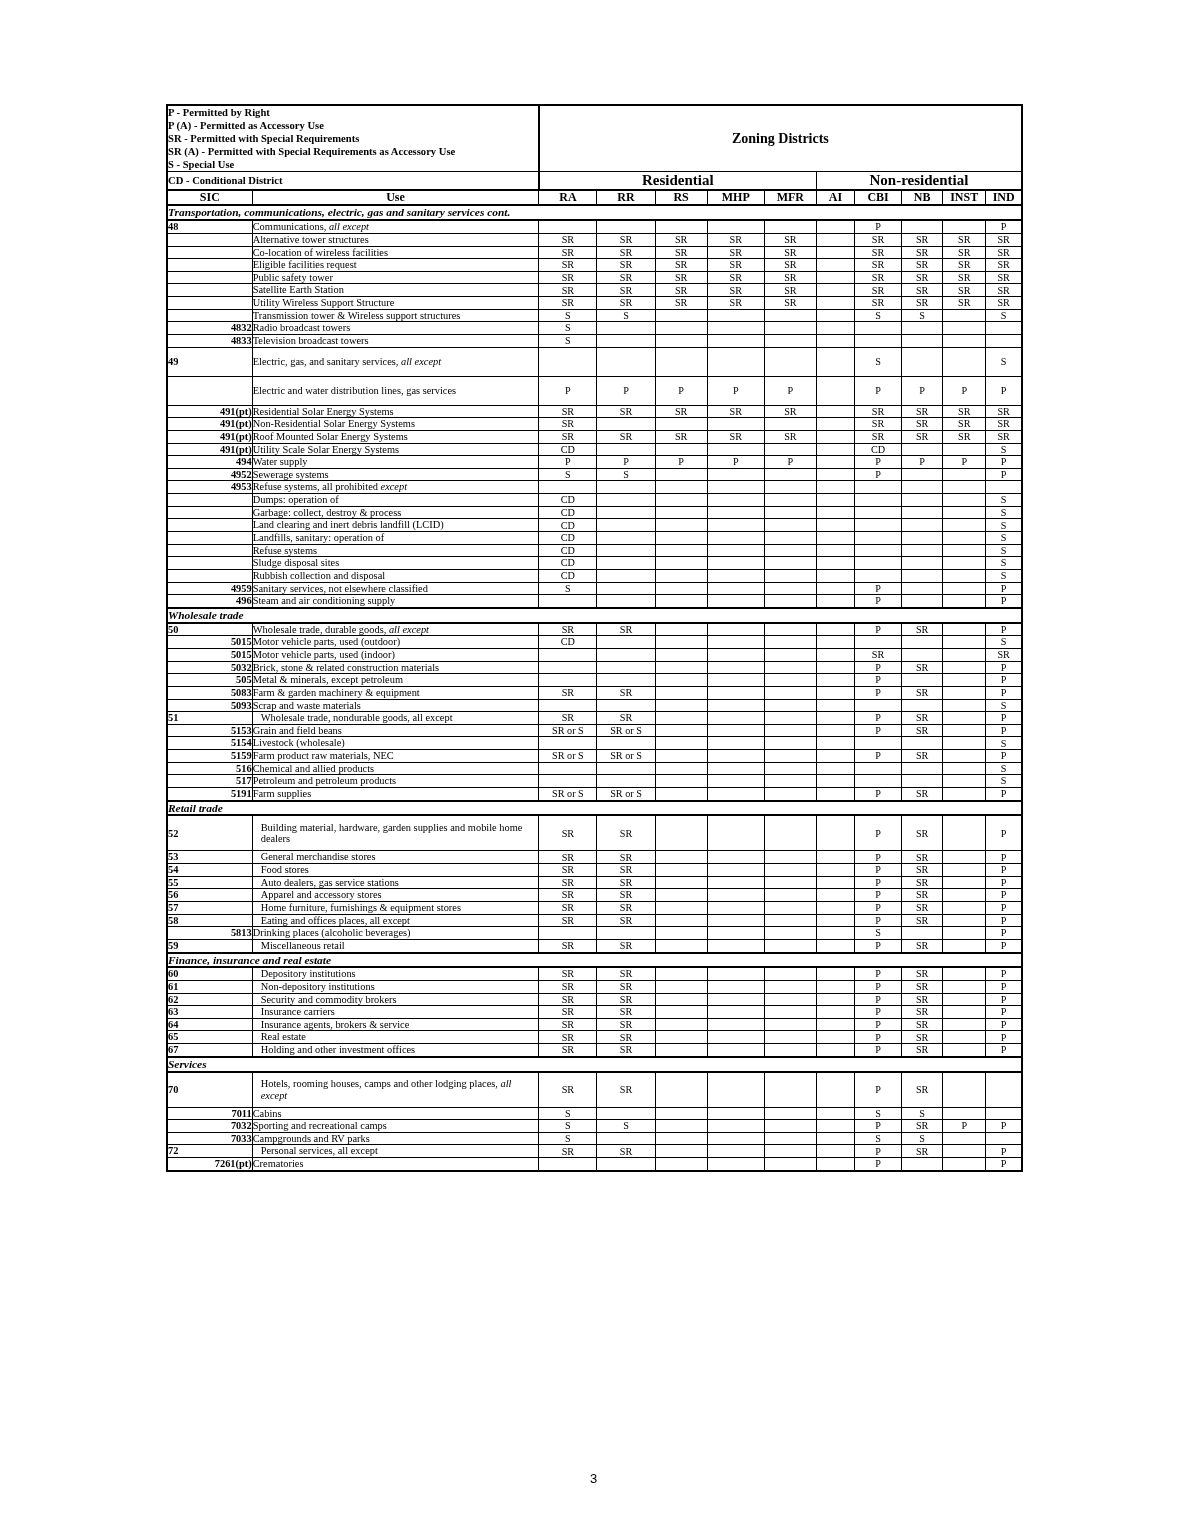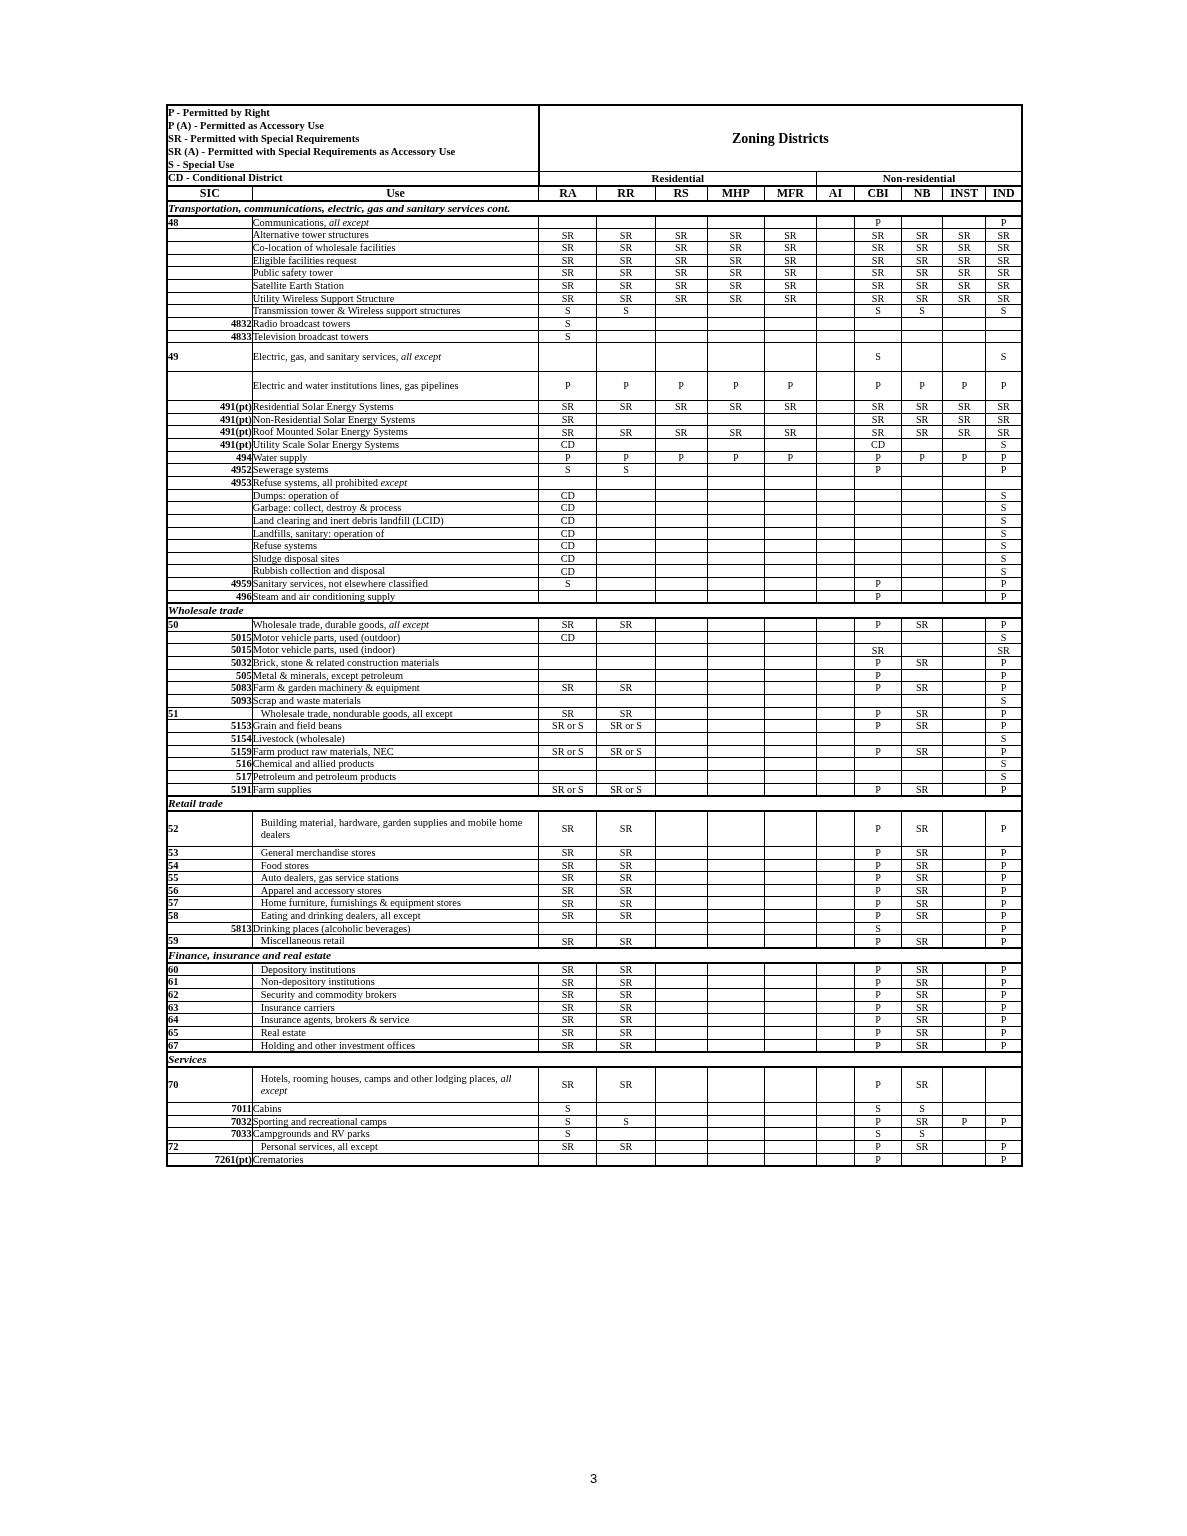--- a/index.html
+++ b/index.html
@@ -64,21 +64,21 @@
     font-weight: bold;
     font-size: 14px;
     border-bottom: 1px solid #000 !important;
     border-top: none !important;
     border-right: none !important;
     padding: 4px 0 6px 0;
   }
   .group-head {
     text-align: center;
     font-weight: bold;
-    font-size: 11px;
+    font-size: 15px;
     padding: 10px 0 11px 0;
     border-bottom: 2px solid #000 !important;
   }
   .group-head.res { border-right: 1px solid #000 !important; }
 
   .col-head {
     text-align: center;
     font-weight: bold;
     font-size: 12px;
     padding: 3px 0 4px 0;
@@ -213,21 +213,21 @@
           <td class="val">SR</td>
           <td class="val mfr">SR</td>
           <td class="val"></td>
           <td class="val">SR</td>
           <td class="val">SR</td>
           <td class="val">SR</td>
           <td class="val">SR</td>
         </tr>
         <tr>
           <td class="sic detail"></td>
-          <td class="use"><span>Co-location of wholesale facilities</span></td>
+          <td class="use"><span>Co-location of wireless facilities</span></td>
           <td class="val">SR</td>
           <td class="val">SR</td>
           <td class="val">SR</td>
           <td class="val">SR</td>
           <td class="val mfr">SR</td>
           <td class="val"></td>
           <td class="val">SR</td>
           <td class="val">SR</td>
           <td class="val">SR</td>
           <td class="val">SR</td>
@@ -339,21 +339,21 @@
           <td class="val"></td>
           <td class="val mfr"></td>
           <td class="val"></td>
           <td class="val">S</td>
           <td class="val"></td>
           <td class="val"></td>
           <td class="val">S</td>
         </tr>
         <tr class="r-tall">
           <td class="sic detail"></td>
-          <td class="use"><span>Electric and water institutions lines, gas pipelines</span></td>
+          <td class="use"><span>Electric and water distribution lines, gas services</span></td>
           <td class="val">P</td>
           <td class="val">P</td>
           <td class="val">P</td>
           <td class="val">P</td>
           <td class="val mfr">P</td>
           <td class="val"></td>
           <td class="val">P</td>
           <td class="val">P</td>
           <td class="val">P</td>
           <td class="val">P</td>
@@ -863,21 +863,21 @@
           <td class="val"></td>
           <td class="val mfr"></td>
           <td class="val"></td>
           <td class="val">P</td>
           <td class="val">SR</td>
           <td class="val"></td>
           <td class="val">P</td>
         </tr>
         <tr>
           <td class="sic major">58</td>
-          <td class="use" style="padding-left: 8px;"><span>Eating and drinking dealers, all except</span></td>
+          <td class="use" style="padding-left: 8px;"><span>Eating and offices places, all except</span></td>
           <td class="val">SR</td>
           <td class="val">SR</td>
           <td class="val"></td>
           <td class="val"></td>
           <td class="val mfr"></td>
           <td class="val"></td>
           <td class="val">P</td>
           <td class="val">SR</td>
           <td class="val"></td>
           <td class="val">P</td>

